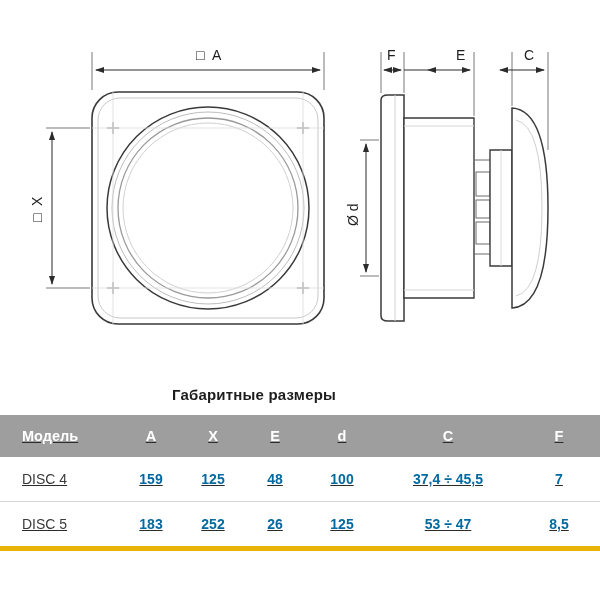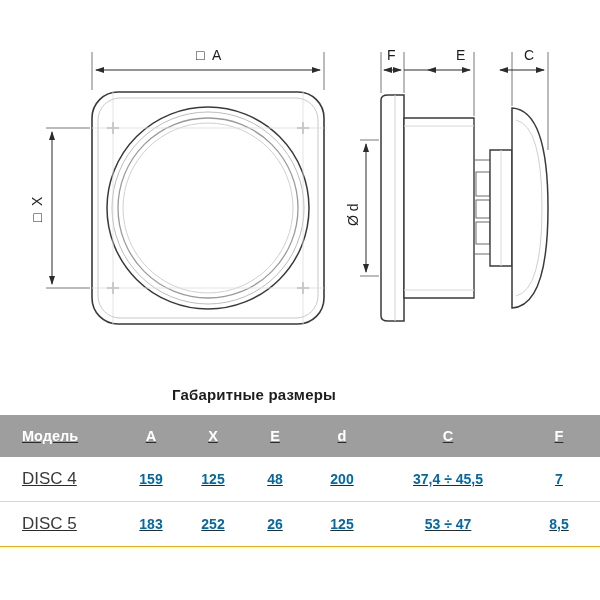--- a/index.html
+++ b/index.html
@@ -72,27 +72,27 @@
     vertical-align: middle;
     border-bottom: 1px solid #d8d8d8;
     font-weight: bold;
     color: #0369a1;
   }
   table.dims tbody td.col-model {
     text-align: left;
     padding-left: 22px;
     font-weight: normal;
     color: #3a3a3a;
-    font-size: 17px;
+    font-size: 14px;
   }
   table.dims tbody tr:first-child td {
     border-top: none;
   }
   table.dims tbody tr:last-child td {
-    border-bottom: 1px solid #eab308;
+    border-bottom: 5px solid #eab308;
   }
   
   col.c-model { width: 120px; }
   col.c-a     { width: 62px; }
   col.c-x     { width: 62px; }
   col.c-e     { width: 62px; }
   col.c-d     { width: 72px; }
   col.c-c     { width: 140px; }
   col.c-f     { width: 82px; }
 
@@ -235,21 +235,21 @@
           <th>C</th>
           <th>F</th>
         </tr>
       </thead>
       <tbody>
         <tr>
           <td class="col-model">DISC 4</td>
           <td>159</td>
           <td>125</td>
           <td>48</td>
-          <td>200</td>
+          <td>100</td>
           <td>37,4 ÷ 45,5</td>
           <td>7</td>
         </tr>
         <tr>
           <td class="col-model">DISC 5</td>
           <td>183</td>
           <td>252</td>
           <td>26</td>
           <td>125</td>
           <td>53 ÷ 47</td>

